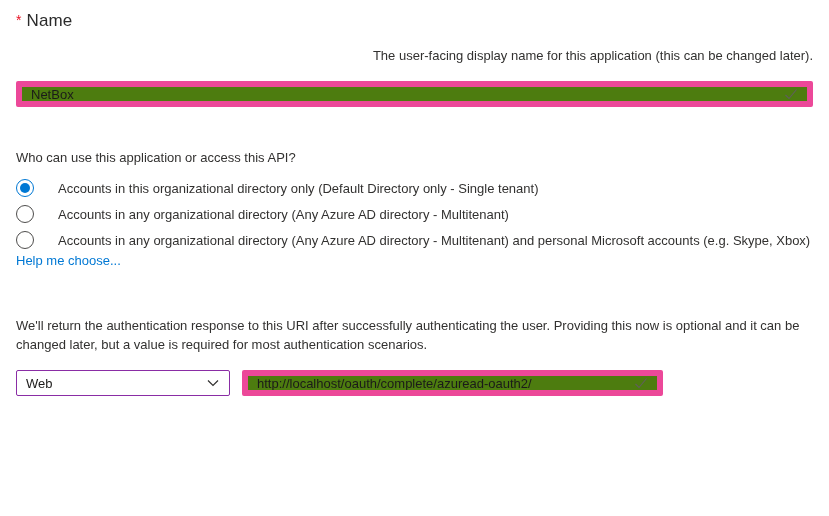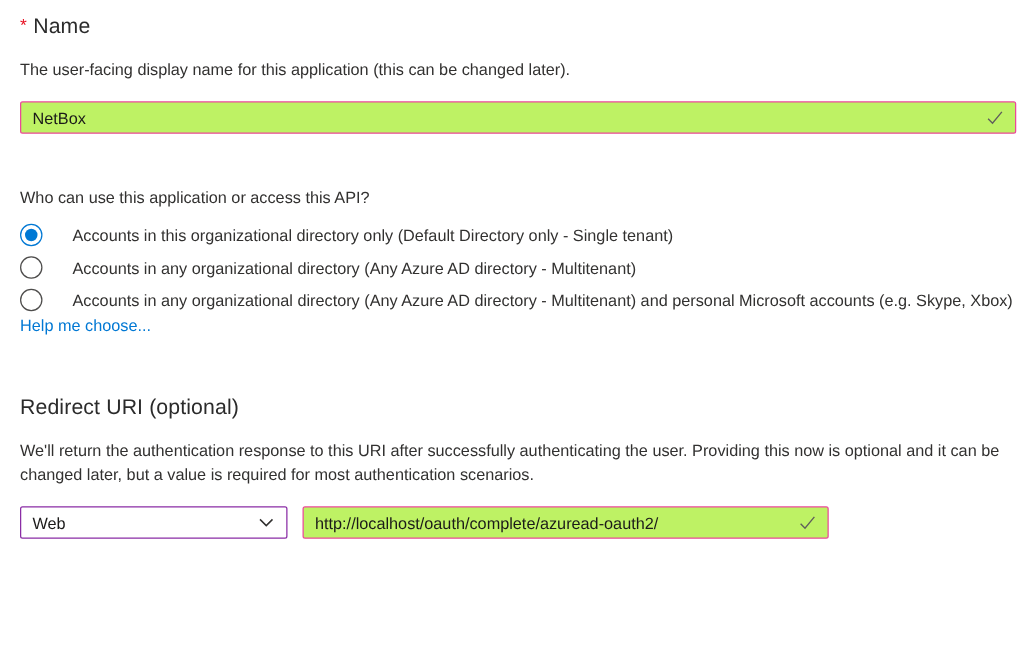--- a/index.html
+++ b/index.html
@@ -18,23 +18,23 @@
     letter-spacing: 0.1px;
   }
   .required-marker { color: #e81123; margin-right: 5px; font-size: 14px; vertical-align: 1px; }
 
   .field-desc { font-size: 13px; color: #323130; line-height: 19px; }
 
   
   .input-wrap {
     position: relative;
     height: 26px;
-    border: 1px solid #ec4899;
+    border: 6px solid #ec4899;
     border-radius: 2px;
-    background: #bef264;
+    background: #4d7c0f;
     display: flex;
     align-items: flex-start;
   }
   .input-wrap input {
     border: none; outline: none;
     width: 100%; height: 100%;
     font-family: "Liberation Sans", "DejaVu Sans", sans-serif;
     font-size: 13px;
     color: #1b1a19;
     padding: 0 30px 0 9px;
@@ -96,21 +96,21 @@
   .chevron-icon { width: 14px; height: 14px; display: flex; align-items: center; justify-content: center; }
 </style>
 </head>
 <body>
 
 <div class="page">
 
   <div class="section-title">
     <span class="required-marker">*</span><span>Name</span>
   </div>
-  <div class="field-desc" style="margin-top:15px;">The user-facing display name for this application (this can be changed later).</div>
+  <div class="field-desc" style="margin-top:15px;text-align:right;">The user-facing display name for this application (this can be changed later).</div>
   <div class="input-wrap name-input">
     <input type="text" value="NetBox" style="">
     <span class="check-icon">
       <svg width="16" height="16" viewBox="0 0 16 16">
           <polyline points="2.5,9 6,12.5 13.5,3.5" fill="none" stroke="#605e5c" stroke-width="1.1"></polyline>
         </svg>
     </span>
   </div>
 
   <div class="section-account">
@@ -130,21 +130,20 @@
       <div class="radio-row">
         <span class="radio-outer"></span>
         <span class="radio-label">Accounts in any organizational directory (Any Azure AD directory - Multitenant) and personal Microsoft accounts (e.g. Skype, Xbox)</span>
       </div>
     </div>
 
     <a class="help-link">Help me choose...</a>
   </div>
 
   <div class="section-redirect">
-    <div class="section-title">Redirect URI (optional)</div>
     <div class="field-desc redirect-desc">We'll return the authentication response to this URI after successfully authenticating the user. Providing this now is optional and it can be changed later, but a value is required for most authentication scenarios.</div>
 
     <div class="uri-row">
       <div class="platform-select">
         <span>Web</span>
         <span class="chevron-icon">
           <svg width="14" height="14" viewBox="0 0 14 14">
               <polyline points="2,4.5 7,9.5 12,4.5" fill="none" stroke="#323130" stroke-width="1.2"></polyline>
             </svg>
         </span>

